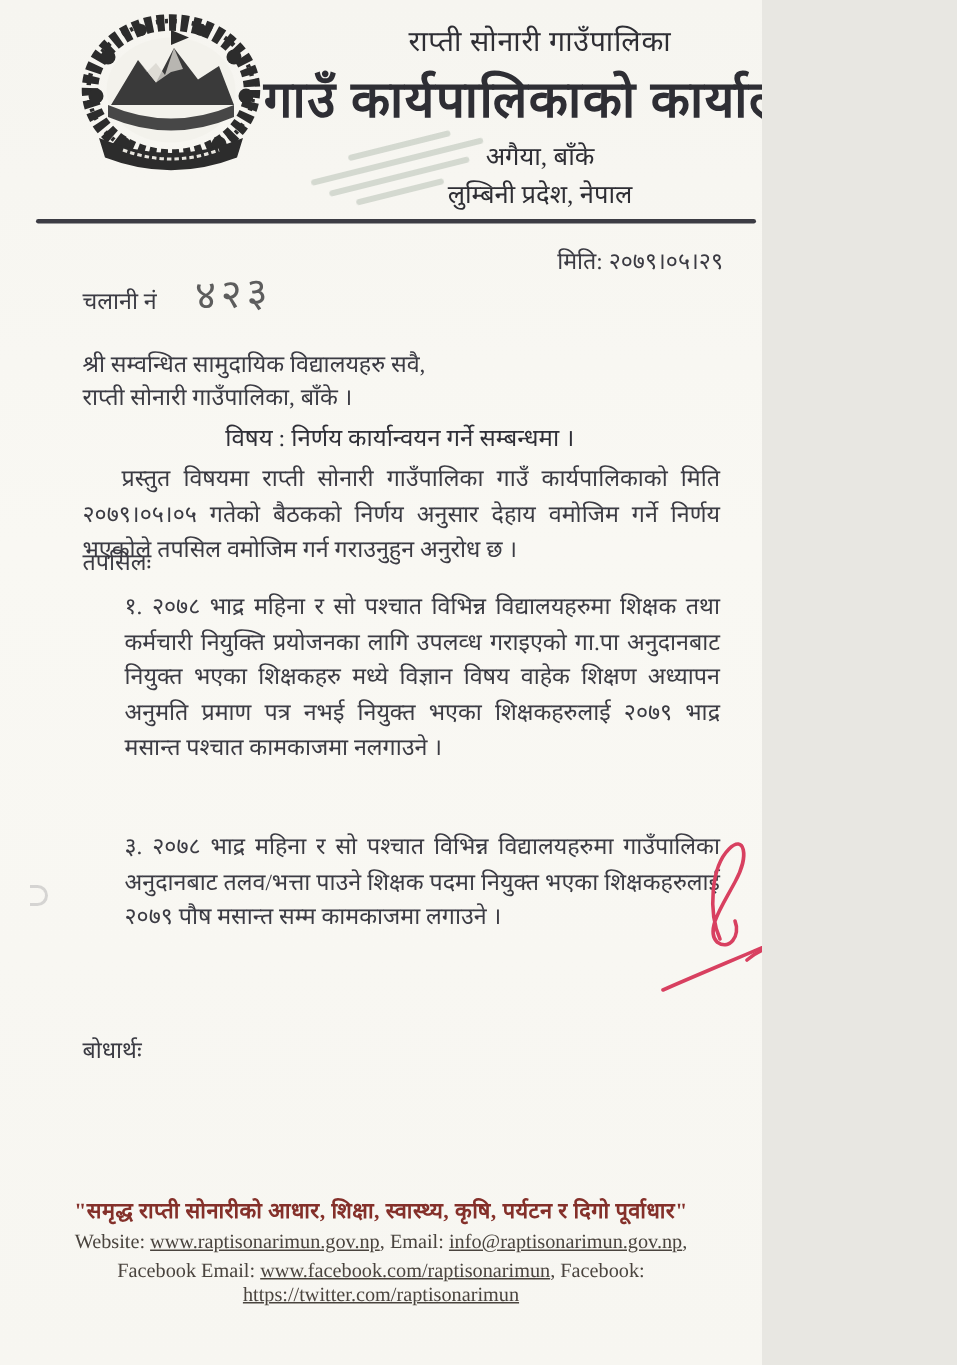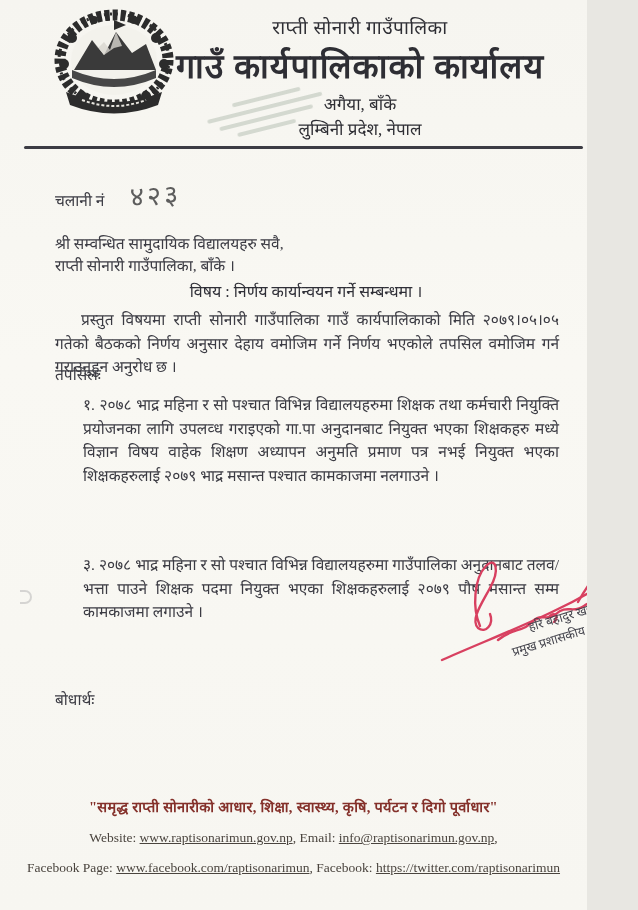--- a/index.html
+++ b/index.html
@@ -2,21 +2,21 @@
 <html><head>
 <meta charset="utf-8">
 <style>
   * { margin:0; padding:0; box-sizing:border-box; }
   html,body { width:638px; }
   body{
     font-family:"Liberation Serif","DejaVu Serif",serif;
     background:#e8e7e2;
   }
   .page{
-    position:relative; width:587px; height:910px; overflow:hidden;
+    position:relative; width:508px; height:910px; overflow:hidden;
     background:linear-gradient(180deg,#f6f5f0 0%,#f9f8f3 40%,#f7f6f1 100%);
     color:#3b3b43;
   }
   
   .logo{ position:absolute; left:52px; top:8px; width:124px; height:110px; }
   .head-text{ position:absolute; left:80px; top:14px; width:560px; text-align:center; color:#2e2e34; }
   .head-muni{ font-size:19px; letter-spacing:.5px; }
   .head-office{ font-size:34px; font-weight:600; margin-top:2px; letter-spacing:1px; }
   .head-addr1{ font-size:17px; margin-top:4px; }
   .head-addr2{ font-size:17px; margin-top:2px; }
@@ -54,21 +54,21 @@
   .sig-name{ font-size:12.5px; }
   .sig-title{ font-size:12.5px; margin-top:2px; }
   .smudge{ position:absolute; left:20px; top:590px; width:12px; height:14px;
     border:2px solid rgba(120,120,125,.45); border-left:none; border-radius:0 7px 7px 0; opacity:.6; filter:blur(.3px); }
   
   .cc-label{ position:absolute; left:55px; top:688px; font-size:15.5px; }
   .cc-line{ position:absolute; left:55px; right:28px; top:710px; font-size:15.5px; }
   
   .footer{ position:absolute; left:0; right:0; top:796px; text-align:center; }
   .motto{ font-size:14.5px; font-weight:600; color:#84302a; letter-spacing:.3px; }
-  .f-line{ font-size:13.5px; margin-top:14px; color:#4a443e; }
+  .f-line{ font-size:13.5px; margin-top:3px; color:#4a443e; }
   .f-url{ text-decoration:underline; }
 </style>
 </head>
 <body>
 
 <div class="page">
 
   <svg class="logo" viewBox="0 0 124 110" aria-hidden="true">
     <ellipse cx="62" cy="52" rx="54" ry="45" fill="none" stroke="#2c2c2c" stroke-width="11" stroke-dasharray="5 3"></ellipse>
     <ellipse cx="62" cy="52" rx="55" ry="46" fill="none" stroke="#2c2c2c" stroke-width="3" stroke-dasharray="2 4"></ellipse>
@@ -98,20 +98,24 @@
 
   <div class="head-text">
     <div class="head-muni">राप्ती सोनारी गाउँपालिका</div>
     <div class="head-office">गाउँ कार्यपालिकाको कार्यालय</div>
     <div class="head-addr1">अगैया, बाँके</div>
     <div class="head-addr2">लुम्बिनी  प्रदेश, नेपाल</div>
   </div>
 
   <div class="divider"></div>
 
+  <div class="meta-right">
+    <span>मिति:</span>
+    <span>२०७९।०५।२९</span>
+  </div>
   <div class="chalani">चलानी नं</div>
   <div class="chalani-no">४२३</div>
 
   <div class="recipient">
     <div>श्री सम्वन्धित सामुदायिक विद्यालयहरु सवै,</div>
     <div>राप्ती सोनारी गाउँपालिका, बाँके ।</div>
   </div>
 
   <div class="subject">विषय : निर्णय कार्यान्वयन गर्ने सम्बन्धमा ।</div>
 
@@ -140,17 +144,17 @@
   <div class="smudge"></div>
 
   <div class="cc-label">बोधार्थः</div>
 
   <div class="footer">
     <div class="motto">"समृद्ध राप्ती सोनारीको आधार, शिक्षा, स्वास्थ्य, कृषि, पर्यटन र दिगो पूर्वाधार"</div>
     <div class="f-line">
       <span>Website: </span><span class="f-url">www.raptisonarimun.gov.np</span><span>, </span><span>Email: </span><span class="f-url">info@raptisonarimun.gov.np</span><span>,</span>
     </div>
     <div class="f-line">
-      <span>Facebook Page: </span><span class="f-url">www.facebook.com/raptisonarimun</span><span>, </span><span>Facebook: </span><span class="f-url">https://twitter.com/raptisonarimun</span>
+      <span>Facebook Email: </span><span class="f-url">www.facebook.com/raptisonarimun</span><span>, </span><span>Facebook: </span><span class="f-url">https://twitter.com/raptisonarimun</span>
     </div>
   </div>
 
 </div>
 
 </body></html>

